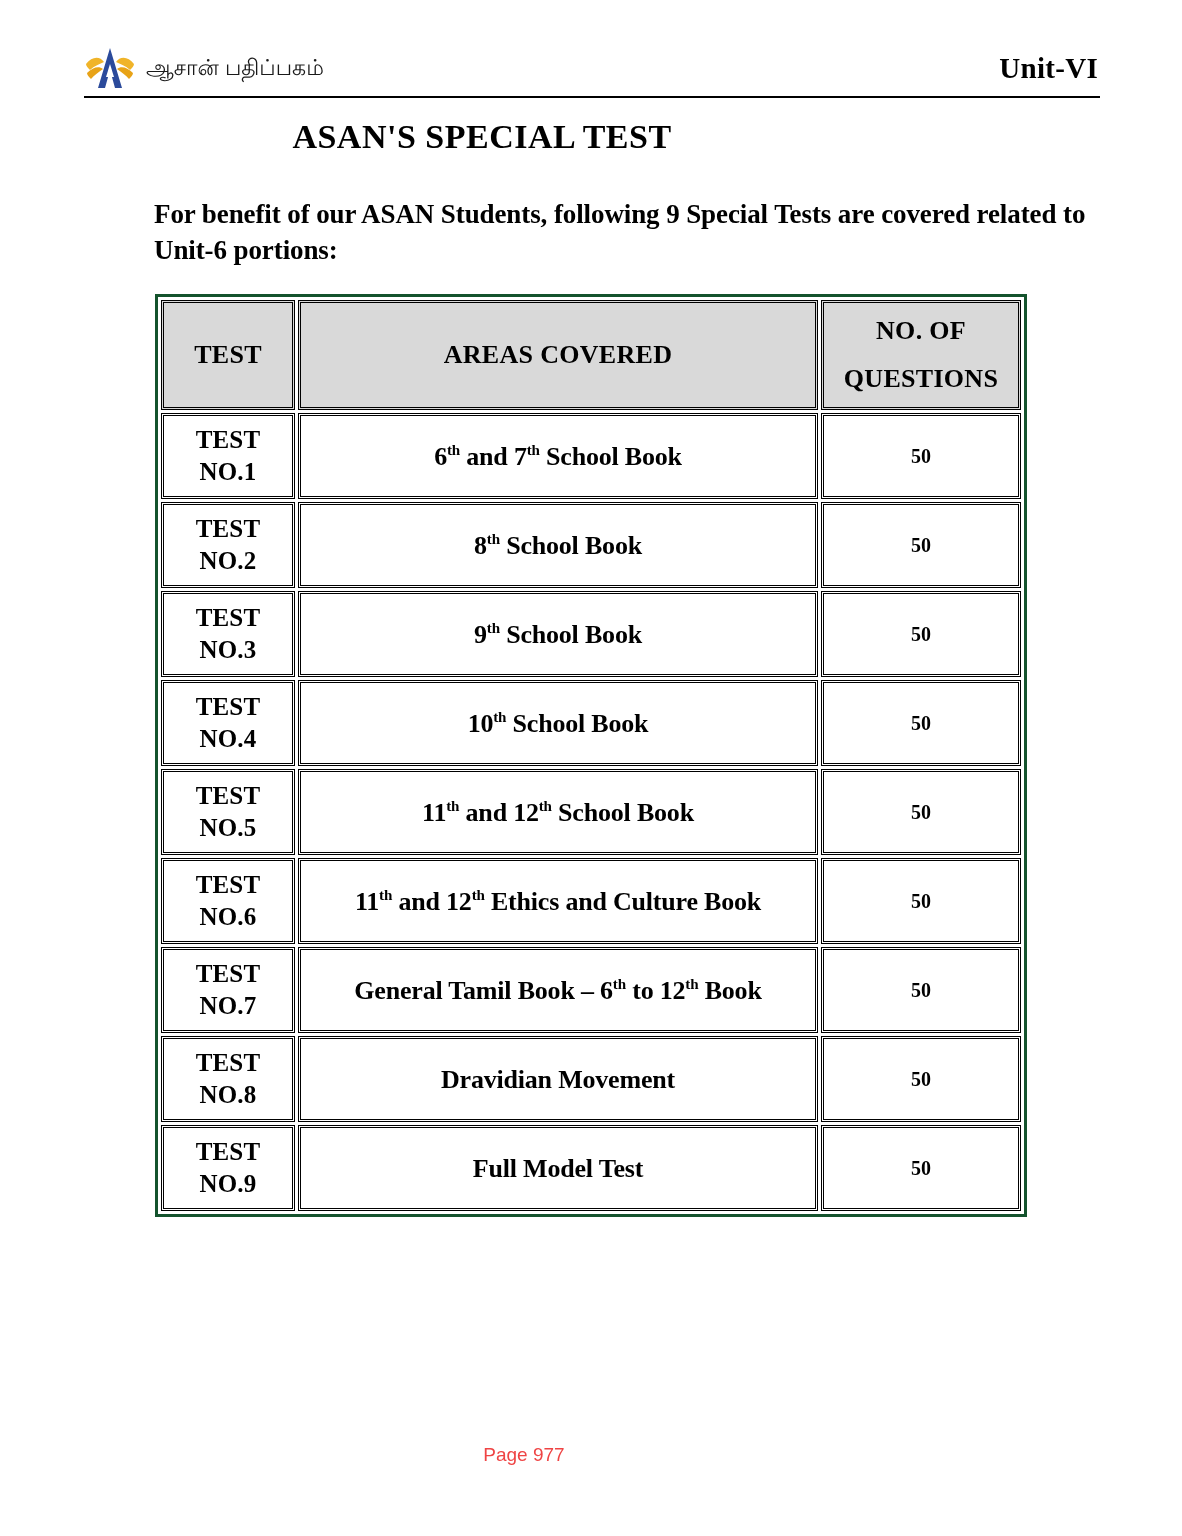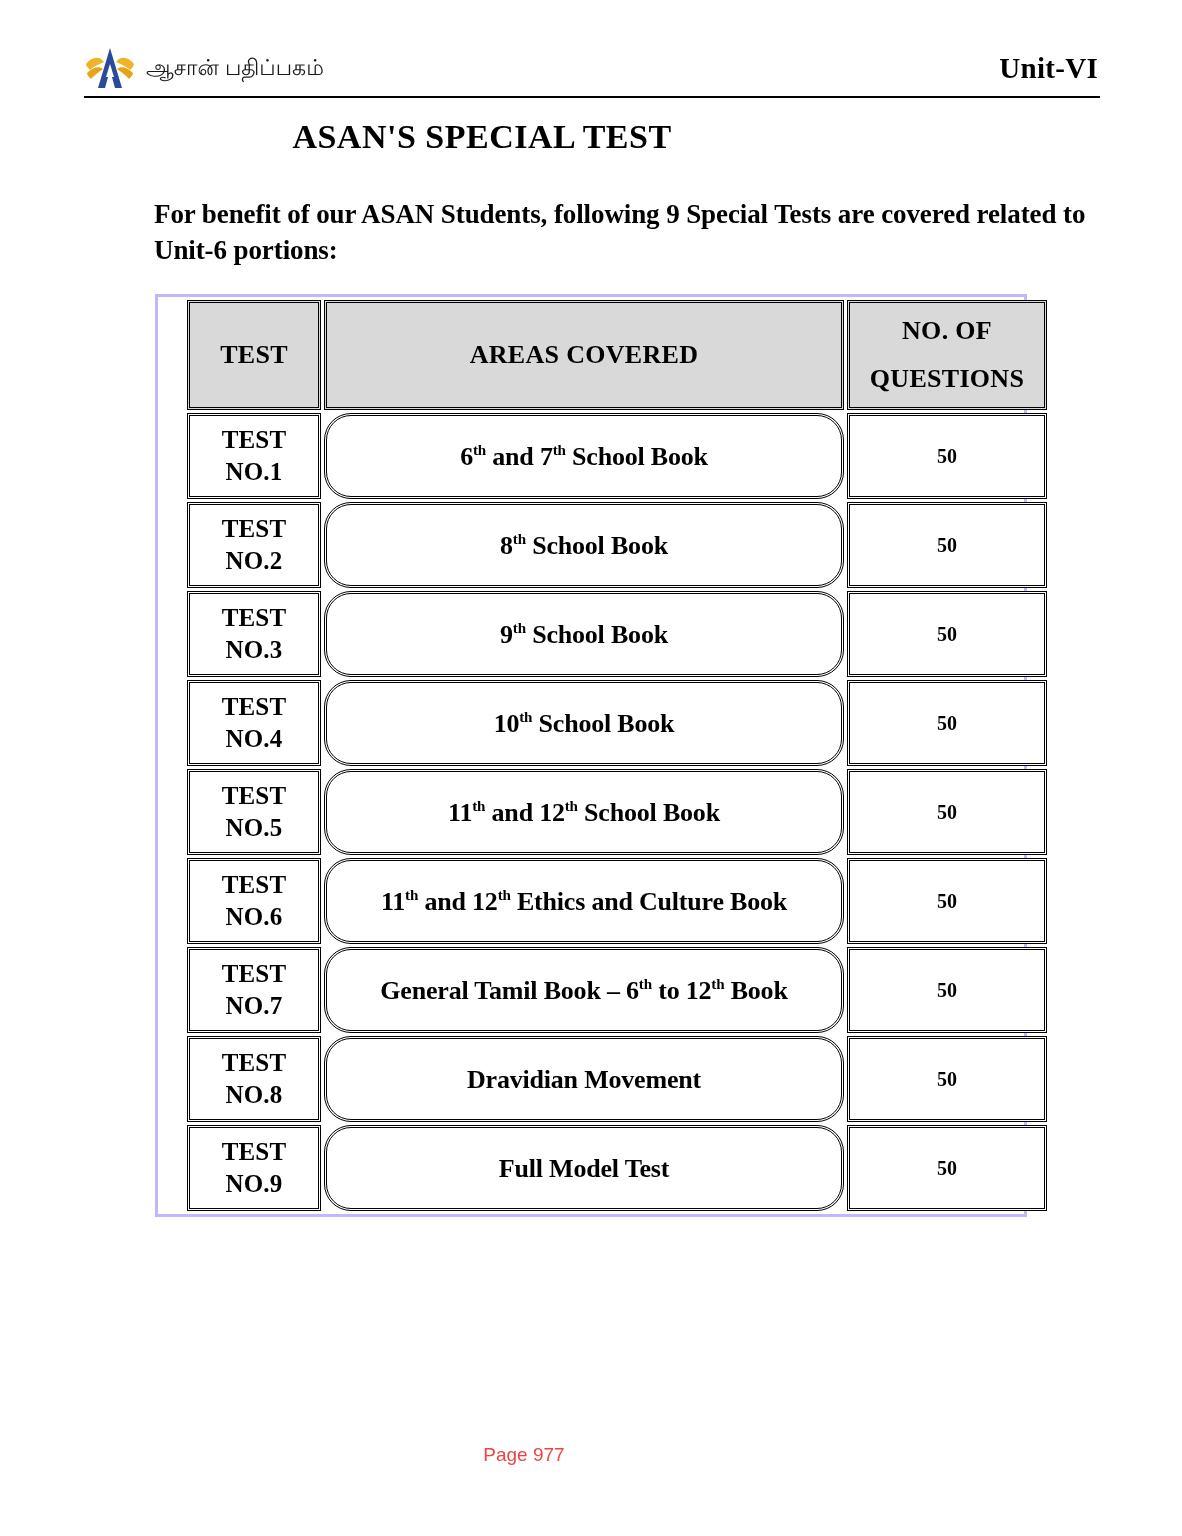--- a/index.html
+++ b/index.html
@@ -114,24 +114,23 @@
     letter-spacing: -0.1px;
     margin-left: 32px;
   }
 
   
   .table-wrap {
     position: absolute;
     left: 155px;
     top: 294px;
     width: 872px;
-    border: 3px solid #c4b5fd;
+    border: 3px solid #14532d;
     background: #ffffff;
     box-sizing: border-box;
-    padding-left: 26px;
   }
   table.tests {
     border-collapse: separate;
     border-spacing: 3px;
     width: 100%;
     table-layout: fixed;
   }
   table.tests td, table.tests th {
     border: 3px double #000;
     padding: 4px 6px;
@@ -162,21 +161,20 @@
   }
   tbody td.test-no {
     line-height: 1.28;
     font-size: 25px;
     letter-spacing: 0.2px;
   }
   tbody td.areas {
     font-size: 26px;
     line-height: 1.28;
     letter-spacing: -0.2px;
-    border-radius: 27px;
   }
   tbody td.qty {
     font-size: 20px;
   }
   sup {
     font-size: 0.58em;
     vertical-align: super;
     line-height: 0;
   }
 

